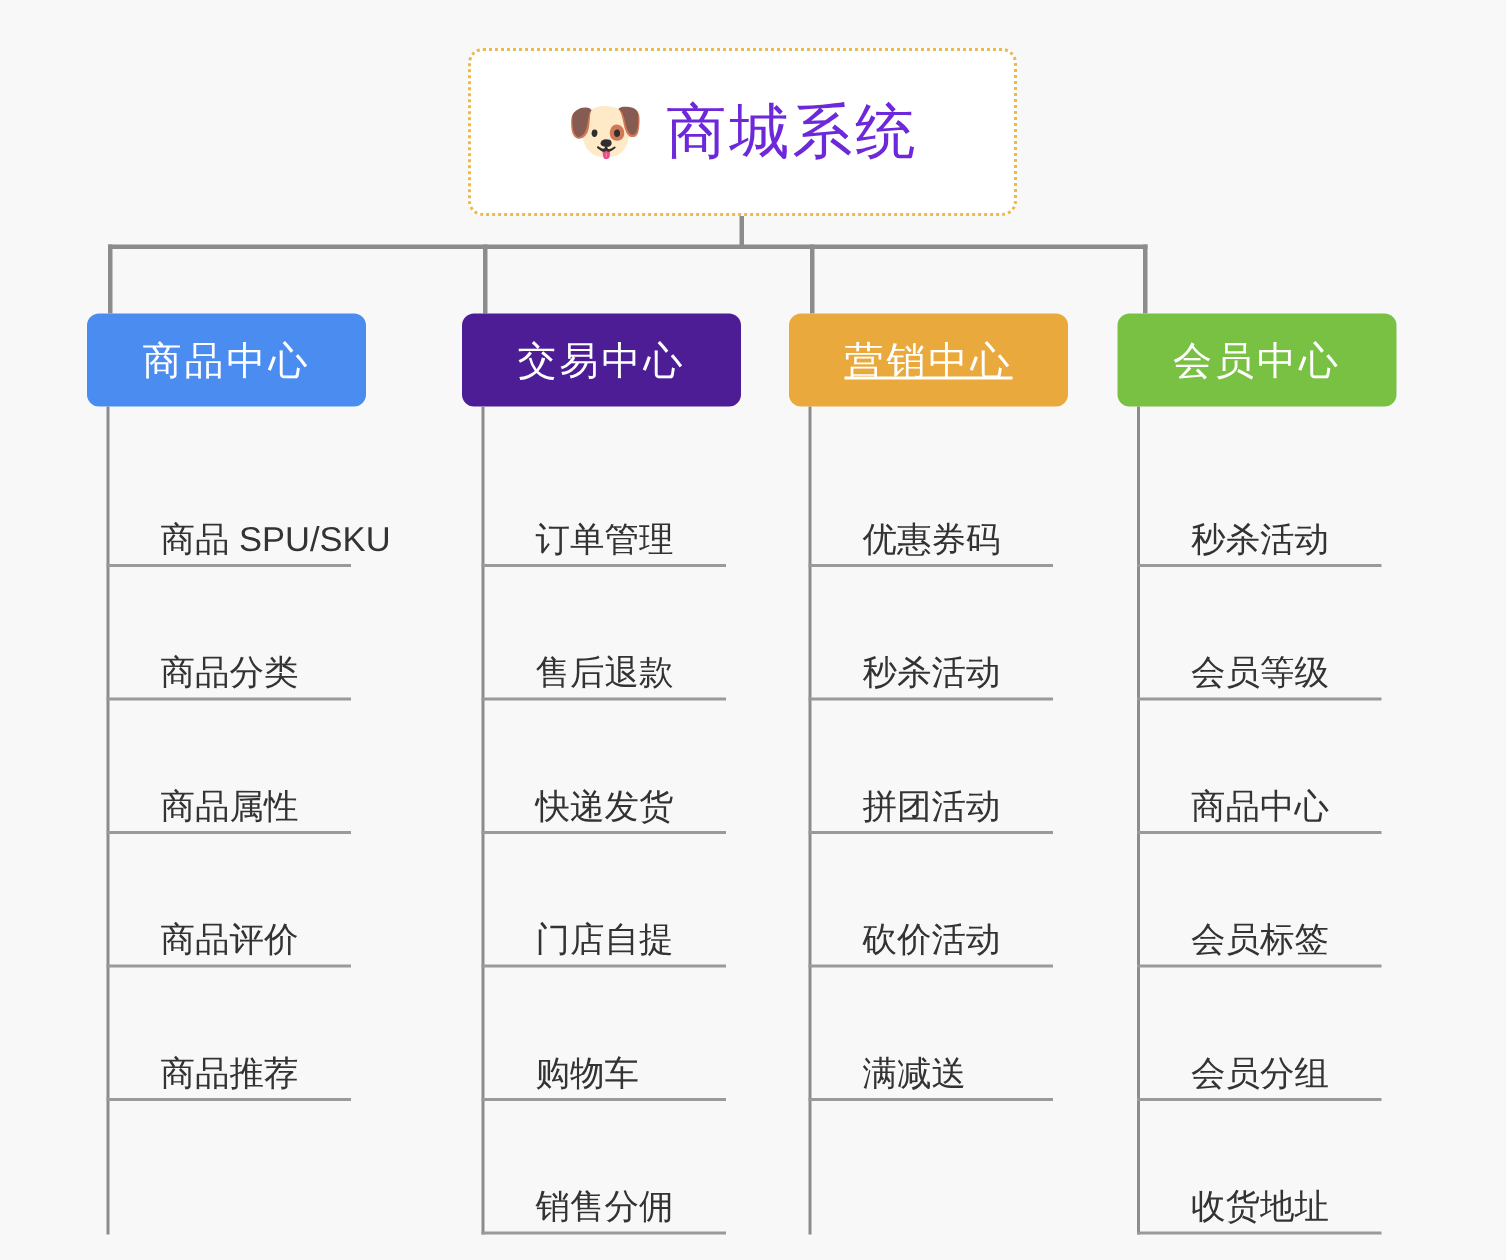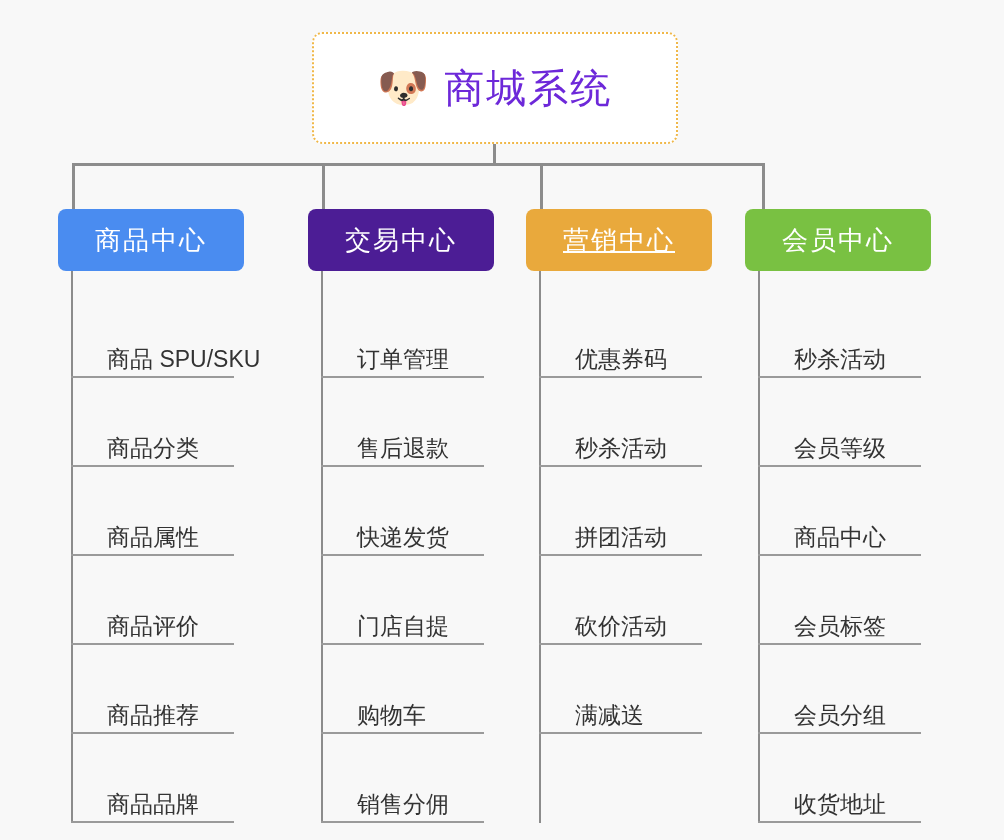--- a/index.html
+++ b/index.html
@@ -155,23 +155,20 @@
         </div>
       <div class="leaf">
           <span class="leaf-label">商品属性</span>
         </div>
       <div class="leaf">
           <span class="leaf-label">商品评价</span>
         </div>
       <div class="leaf">
           <span class="leaf-label">商品推荐</span>
         </div>
-      <div class="leaf">
-          <span class="leaf-label">商品品牌</span>
-        </div>
     </div>
   </div>
 
   <div class="column" id="col1" style="left: 308px;">
     <div class="col-header" id="hdr1" style="background: #4c1d95;">交易中心</div>
     <div class="col-body">
       <div class="col-spine" style="height: 552px;"></div>
       <div class="leaf">
           <span class="leaf-label">订单管理</span>
         </div>

